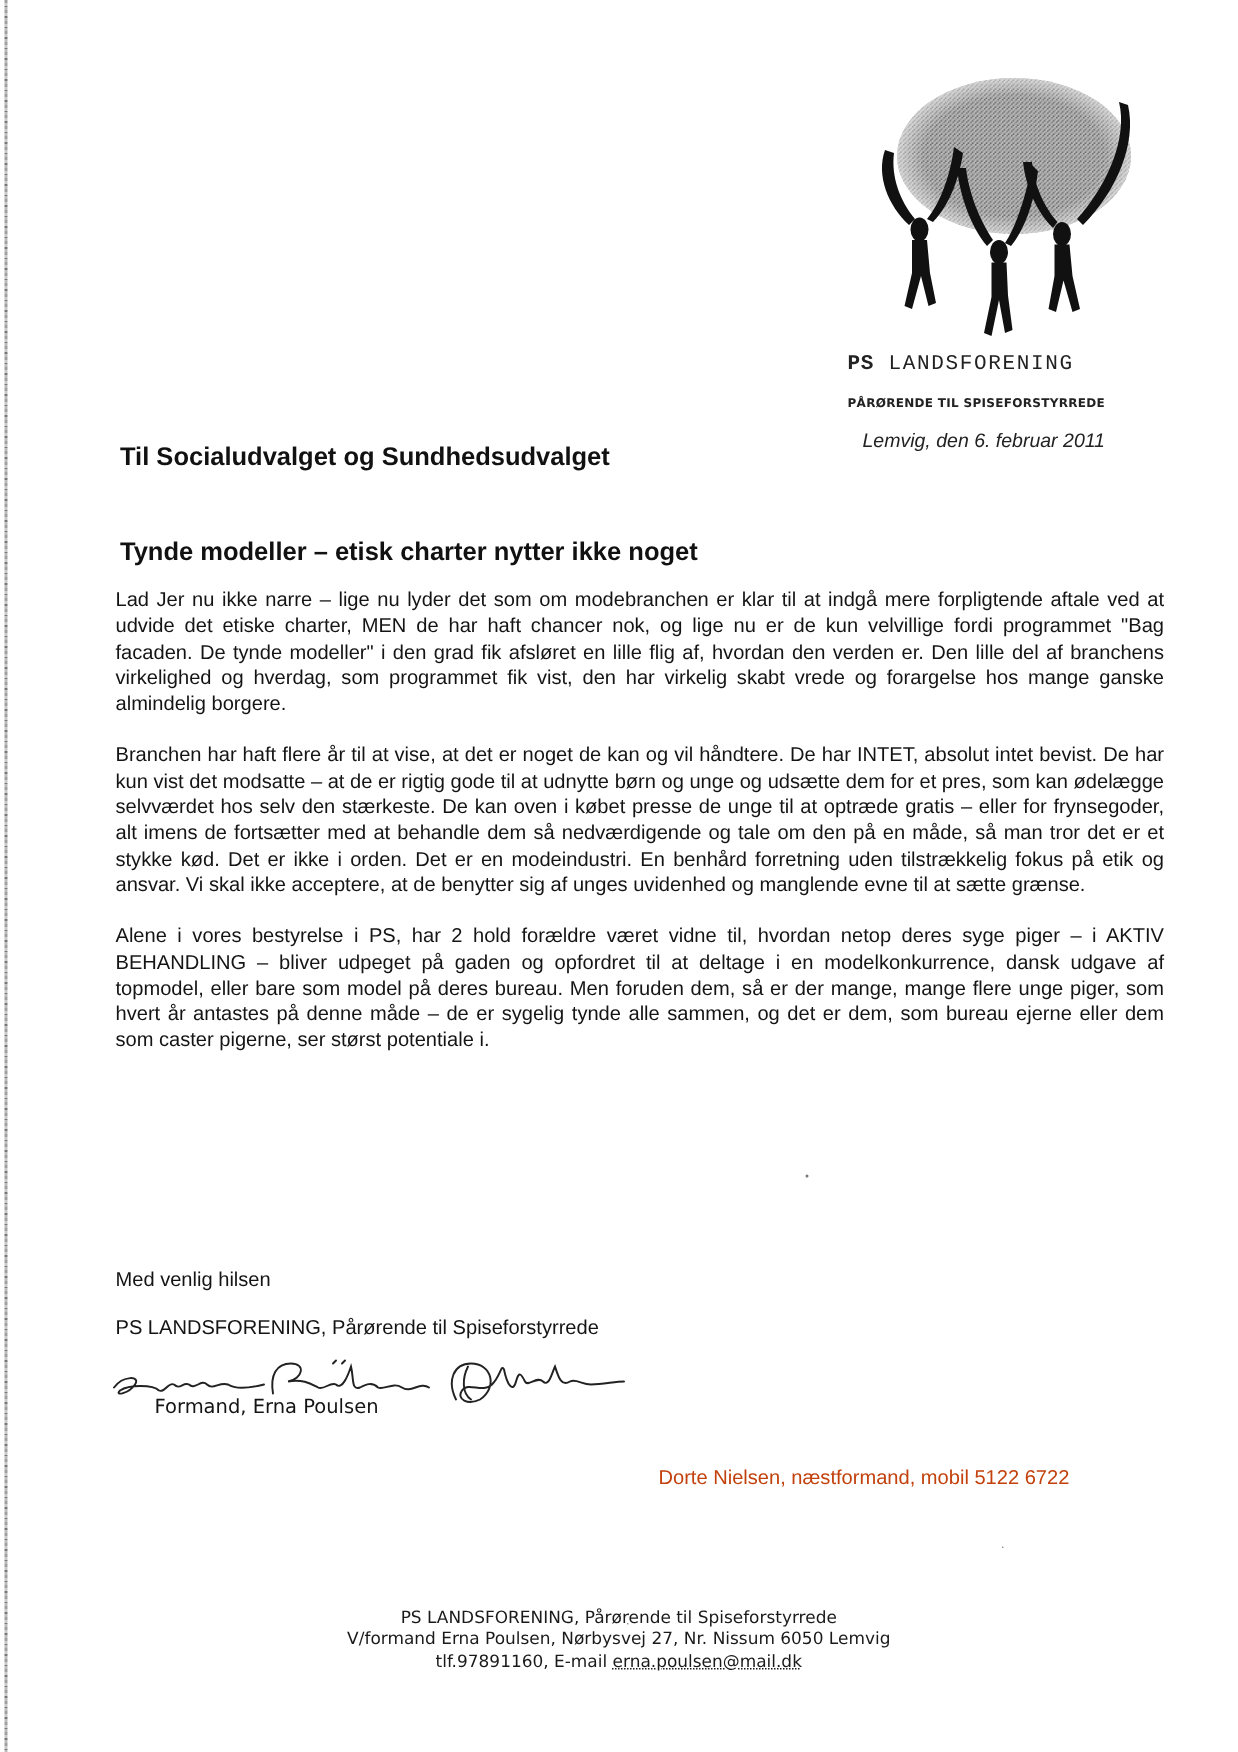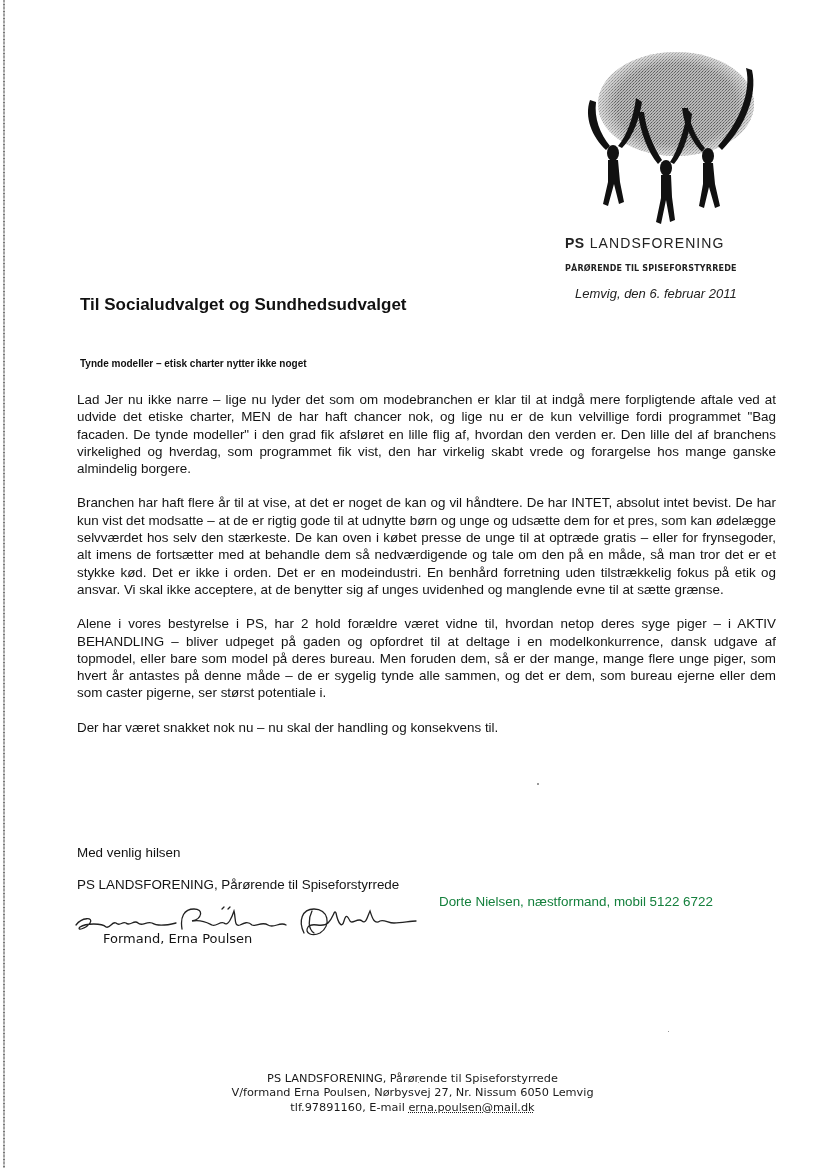--- a/index.html
+++ b/index.html
@@ -8,62 +8,62 @@
       font-family: "Liberation Sans", sans-serif; color: #111;
     }
     .scanline {
       position: absolute; left: 3px; top: 0; width: 2px; height: 1168px;
       background: repeating-linear-gradient(to bottom, #888 0 2px, #bbb 2px 4px, #555 4px 5px, #aaa 5px 7px);
       opacity: 0.8;
     }
     .logo { position: absolute; left: 578px; top: 42px; width: 190px; height: 190px; }
     .org-name {
       position: absolute; left: 565px; top: 235px; width: 195px;
-      font-family: Liberation Sans, sans-serif; font-size: 14px; letter-spacing: 1.1px; color: #222;
+      font-family: Liberation Mono, monospace; font-size: 14px; letter-spacing: 1.1px; color: #222;
       white-space: nowrap;
     }
     .org-name b { font-weight: 900; letter-spacing: 0.5px; }
     .org-name span.light { font-weight: 300; }
     .org-sub {
       position: absolute; left: 565px; top: 252px; width: 195px;
       font-family: "DejaVu Sans", sans-serif; font-size: 8px; font-weight: bold; letter-spacing: 0.2px; color: #222;
       white-space: nowrap;
       margin-top: 12px;
     }
     .date {
       position: absolute; left: 575px; top: 286px;
       font-size: 13px; font-style: italic; color: #222; white-space: nowrap;
     }
     .recipient {
       position: absolute; left: 80px; top: 265px;
       font-size: 17px; font-weight: bold; color: #111; white-space: nowrap; margin-top: 30px;
     }
     .subject {
       position: absolute; left: 80px; top: 358px;
-      font-size: 10px; font-weight: bold; color: #111; white-space: nowrap;
+      font-size: 17px; font-weight: bold; color: #111; white-space: nowrap;
     }
     .body {
       position: absolute; left: 77px; top: 391px; width: 699px;
       font-size: 13.4px; line-height: 17.3px; color: #141414;
     }
     .body p { margin: 0 0 17px 0; text-align: justify; }
     .body p.last-left { text-align: left; }
     .greeting {
       position: absolute; left: 77px; top: 845px; font-size: 13.4px; color: #141414; white-space: nowrap;
     }
     .org-sign {
       position: absolute; left: 77px; top: 877px; font-size: 13.4px; color: #141414; white-space: nowrap;
     }
     .signature { position: absolute; left: 72px; top: 903px; width: 350px; height: 48px; }
     .signer1 {
       position: absolute; left: 103px; top: 931px;
       font-family: "DejaVu Sans", sans-serif; font-size: 13px; color: #141414; white-space: nowrap;
     }
     .signer2 {
-      position: absolute; left: 439px; top: 894px; font-size: 13.4px; color: #15803d; white-space: nowrap;
+      position: absolute; left: 439px; top: 977px; font-size: 13.4px; color: #c2410c; white-space: nowrap;
     }
     .footer {
       position: absolute; left: 0; top: 1072px; width: 825px; text-align: center;
       font-family: "DejaVu Sans", sans-serif; font-size: 11.3px; line-height: 14.4px; color: #1a1a1a;
     }
     .footer a { color: #1a1a1a; text-decoration: underline; text-decoration-style: dotted; }
     .speck { position: absolute; width: 2px; height: 2px; background: #777; border-radius: 1px; }
   </style>
 </head>
 <body>
@@ -112,21 +112,20 @@
 <div class="org-sub">PÅRØRENDE TIL SPISEFORSTYRREDE</div>
 <div class="date">Lemvig, den 6. februar 2011</div>
 
 <div class="recipient">Til Socialudvalget og Sundhedsudvalget</div>
 <div class="subject">Tynde modeller – etisk charter nytter ikke noget</div>
 
 <div class="body">
   <p>Lad Jer nu ikke narre – lige nu lyder det som om modebranchen er klar til at indgå mere forpligtende aftale ved at udvide det etiske charter, MEN de har haft chancer nok, og lige nu er de kun velvillige fordi programmet "Bag facaden. De tynde modeller" i den grad fik afsløret en lille flig af, hvordan den verden er. Den lille del af branchens virkelighed og hverdag, som programmet fik vist, den har virkelig skabt vrede og forargelse hos mange ganske almindelig borgere.</p>
   <p>Branchen har haft flere år til at vise, at det er noget de kan og vil håndtere. De har INTET, absolut intet bevist. De har kun vist det modsatte – at de er rigtig gode til at udnytte børn og unge og udsætte dem for et pres, som kan ødelægge selvværdet hos selv den stærkeste. De kan oven i købet presse de unge til at optræde gratis – eller for frynsegoder, alt imens de fortsætter med at behandle dem så nedværdigende og tale om den på en måde, så man tror det er et stykke kød. Det er ikke i orden. Det er en modeindustri. En benhård forretning uden tilstrækkelig fokus på etik og ansvar. Vi skal ikke acceptere, at de benytter sig af unges uvidenhed og manglende evne til at sætte grænse.</p>
   <p>Alene i vores bestyrelse i PS, har 2 hold forældre været vidne til, hvordan netop deres syge piger – i AKTIV BEHANDLING – bliver udpeget på gaden og opfordret til at deltage i en modelkonkurrence, dansk udgave af topmodel, eller bare som model på deres bureau. Men foruden dem, så er der mange, mange flere unge piger, som hvert år antastes på denne måde – de er sygelig tynde alle sammen, og det er dem, som bureau ejerne eller dem som caster pigerne, ser størst potentiale i.</p>
-  <p class="last-left">Der har været snakket nok nu – nu skal der handling og konsekvens til.</p>
 </div>
 
 <div class="greeting">Med venlig hilsen</div>
 <div class="org-sign">PS LANDSFORENING, Pårørende til Spiseforstyrrede</div>
 
 <svg class="signature" viewBox="0 0 350 48">
   <g fill="none" stroke="#222" stroke-width="1.3" stroke-linecap="round">
     <path d="M4 22 C 10 14, 22 14, 18 20 C 14 26, 4 28, 8 24 C 14 20, 30 20, 34 24 C 38 26, 40 18, 44 20 C 48 24, 50 18, 54 20 C 58 24, 62 16, 66 20 C 70 24, 74 18, 80 20 C 86 24, 96 22, 104 20"></path>
     <path d="M110 26 C 108 14, 112 6, 122 6 C 132 6, 130 16, 120 18 C 130 16, 136 20, 140 22 C 144 24, 148 18, 152 20 C 156 24, 160 14, 162 8 C 164 16, 162 24, 168 22 C 172 20, 176 18, 180 22 C 184 24, 190 18, 196 22 C 202 26, 208 18, 214 22"></path>
     <path d="M150 6 l 2 -2 M 156 6 l 2 -2"></path>

